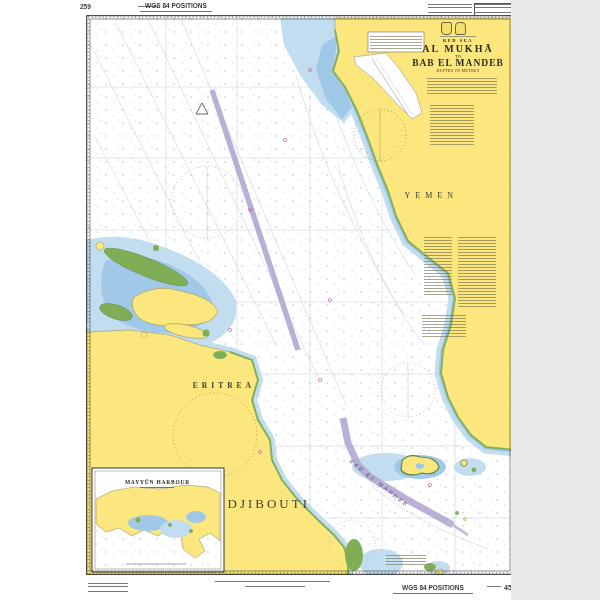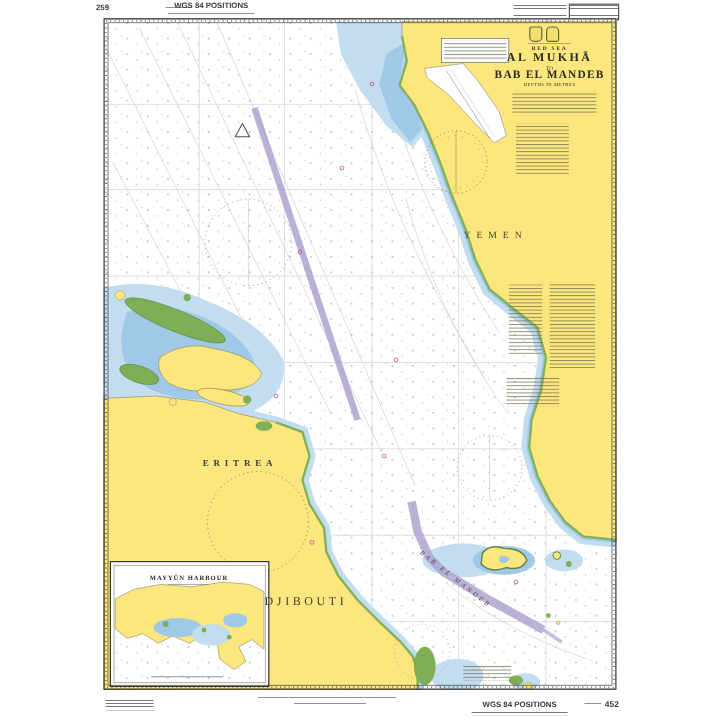--- a/index.html
+++ b/index.html
@@ -1,22 +1,22 @@
 <!DOCTYPE html>
 <html><head>
 <meta charset="utf-8">
 <style>
   html,body{margin:0;padding:0;background:#e8e8e8;}
-  #stage{position:relative;width:600px;height:600px;background:#ffffff;overflow:hidden;
+  #stage{position:relative;width:511px;height:600px;background:#ffffff;overflow:hidden;
          font-family:"Liberation Serif", serif;}
   .abs{position:absolute;}
   .margin-text{color:#3a3a3a;font-family:"Liberation Sans",sans-serif;font-weight:bold;}
   .micro{background:repeating-linear-gradient(to bottom,#777 0px,#777 0.8px,transparent 0.8px,transparent 2.8px);}
   .micro-lt{background:repeating-linear-gradient(to bottom,#9a9a7a 0px,#9a9a7a 0.7px,transparent 0.7px,transparent 2.6px);}
-  .label-country{color:#3f3f38;letter-spacing:5px;font-size:8px;text-align:center;white-space:nowrap;}
+  .label-country{color:#3f3f38;letter-spacing:5px;font-size:8px;text-align:right;white-space:nowrap;}
   .title-serif{color:#2e2b20;text-align:center;white-space:nowrap;}
   svg{display:block;}
 </style>
 </head>
 <body>
 
 <div id="stage">
 
   <div class="abs margin-text" style="left:80px;top:3px;font-size:6.5px;">259</div>
   <div class="abs micro" style="left:138px;top:6px;width:20px;height:3px;"></div>
@@ -213,18 +213,18 @@
 
   <div class="abs micro-lt" style="left:440px;top:36px;width:36px;height:2px;"></div>
   <div class="abs title-serif" style="left:408px;top:38px;width:100px;font-size:4.5px;font-weight:bold;letter-spacing:1.5px;">RED SEA</div>
   <div class="abs title-serif" style="left:398px;top:43px;width:120px;font-size:10px;font-weight:bold;letter-spacing:2px;">AL MUKHĀ</div>
   <div class="abs title-serif" style="left:408px;top:54px;width:100px;font-size:4.5px;">TO</div>
   <div class="abs title-serif" style="left:394px;top:58px;width:128px;font-size:9.5px;font-weight:bold;letter-spacing:1px;">BAB EL MANDEB</div>
   <div class="abs title-serif" style="left:408px;top:69px;width:100px;font-size:3.8px;letter-spacing:0.5px;">DEPTHS IN METRES</div>
 
   <div class="abs label-country" style="left:368px;top:191px;width:90px;">YEMEN</div>
   <div class="abs label-country" style="left:145px;top:381px;width:110px;font-size:7.5px;letter-spacing:4px;font-weight:bold;">ERITREA</div>
-  <div class="abs label-country" style="left:200px;top:496px;width:110px;font-size:10px;letter-spacing:3px;">DJIBOUTI</div>
+  <div class="abs label-country" style="left:200px;top:496px;width:110px;font-size:13px;letter-spacing:3px;">DJIBOUTI</div>
   <div class="abs title-serif" style="left:110px;top:479px;width:95px;font-size:5.5px;font-weight:bold;letter-spacing:0.8px;">MAYYŪN HARBOUR</div>
   <div class="abs micro" style="left:140px;top:487px;width:34px;height:3px;"></div>
   <div class="abs" style="left:352px;top:458px;width:110px;font-size:5.5px;font-style:italic;letter-spacing:2.5px;color:#4a4a5e;transform:rotate(38deg);transform-origin:left top;white-space:nowrap;">BAB EL MANDEB</div>
 
 </div>
 
 </body></html>

